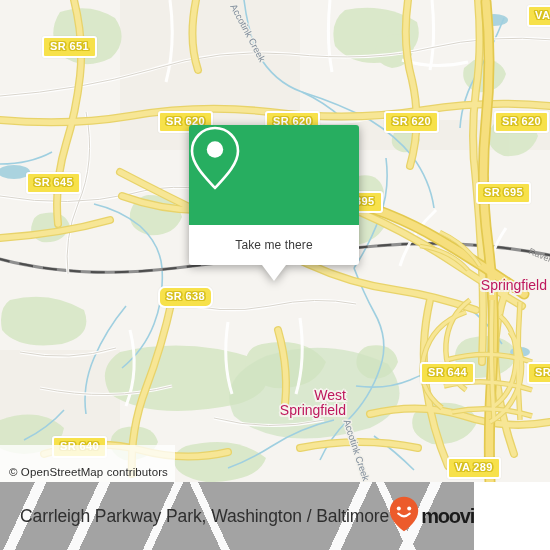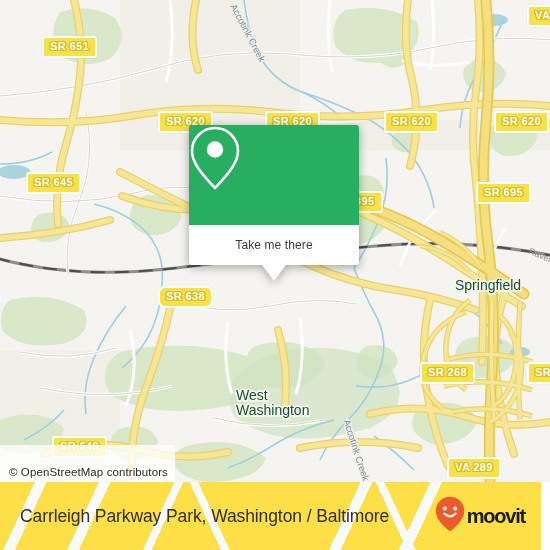--- a/index.html
+++ b/index.html
@@ -31,24 +31,24 @@
       -1.2px -1.2px 0 #d8c11f, 1.2px -1.2px 0 #d8c11f,
       -1.2px  1.2px 0 #d8c11f, 1.2px  1.2px 0 #d8c11f,
        0 -1.4px 0 #d8c11f, 0 1.4px 0 #d8c11f,
       -1.4px 0 0 #d8c11f, 1.4px 0 0 #d8c11f;
     box-shadow:0 0 0 1px rgba(0,0,0,.02);
   }
 
   
   .place{
     position:absolute;
-    color:#14532d;
+    color:#be185d;
     font-size:14px;
     line-height:15px;
-    text-align:left;
+    text-align:right;
     white-space:pre;
     text-shadow:
       -1.5px -1.5px 0 #f6f4ef, 1.5px -1.5px 0 #f6f4ef,
       -1.5px  1.5px 0 #f6f4ef, 1.5px  1.5px 0 #f6f4ef,
        0 -1.8px 0 #f6f4ef, 0 1.8px 0 #f6f4ef,
       -1.8px 0 0 #f6f4ef, 1.8px 0 0 #f6f4ef;
   }
   .waterlabel{
     position:absolute;
     color:#7f8c9b;
@@ -97,22 +97,22 @@
   .callout-tail{
     position:absolute;left:50%;top:140px;margin-left:-12px;
     width:0;height:0;
     border-left:12px solid transparent;
     border-right:12px solid transparent;
     border-top:16px solid #ffffff;
   }
 
   
   .footer{
-    position:absolute;left:0;bottom:0;width:541px;height:68px;
-    background:#fde047;
+    position:absolute;left:0;bottom:0;width:474px;height:68px;
+    background:#a3a3a3;
     display:flex;align-items:center;
     box-sizing:border-box;padding:0 16px 0 20px;
     overflow:hidden;
   }
   .footer::before{
     content:"";position:absolute;left:0;top:0;width:550px;height:68px;
     background:
       linear-gradient(115deg, transparent 0 6%, #fafafa 6% 8%, transparent 8% 17%, #fafafa 17% 19%, transparent 19% 30%, #fafafa 30% 31.5%, transparent 31.5% 62%, #fafafa 62% 64%, transparent 64% 74%, #fafafa 74% 76%, transparent 76%),
       linear-gradient(65deg, transparent 0 38%, #fafafa 38% 39.5%, transparent 39.5% 70%, #fafafa 70% 71.5%, transparent 71.5%);
     pointer-events:none;
@@ -313,30 +313,30 @@
         <div class="shield" style="left: 42px; top: 36px;">SR 651</div>
         <div class="shield" style="left: 527px; top: 5px;">VA</div>
         <div class="shield" style="left: 158px; top: 111px;">SR 620</div>
         <div class="shield" style="left: 265px; top: 111px;">SR 620</div>
         <div class="shield" style="left: 384px; top: 111px;">SR 620</div>
         <div class="shield" style="left: 494px; top: 111px;">SR 620</div>
         <div class="shield" style="left: 26px; top: 172px;">SR 645</div>
         <div class="shield" style="left: 476px; top: 182px;">SR 695</div>
         <div class="shield" style="left: 347px; top: 191px;">395</div>
         <div class="shield" style="left: 158px; top: 286px; border-radius: 7px;">SR 638</div>
-        <div class="shield" style="left: 420px; top: 362px;">SR 268</div>
+        <div class="shield" style="left: 420px; top: 362px;">SR 644</div>
         <div class="shield" style="left: 527px; top: 362px;">SR 6</div>
         <div class="shield" style="left: 52px; top: 436px;">SR 640</div>
         <div class="shield" style="left: 447px; top: 457px;">VA 289</div>
       </div>
 
     <div id="place-layer">
         <div class="place" style="left: 455px; top: 278px; width: 92px;">Springfield</div>
         <div class="place" style="left: 236px; top: 388px; width: 110px;">West
-Washington</div>
+Springfield</div>
       </div>
 
     <div id="water-layer">
         <div class="waterlabel" style="left: 238px; top: 2px; transform: rotate(62deg); transform-origin: left top;">Accotink Creek</div>
         <div class="waterlabel" style="left: 352px; top: 418px; transform: rotate(72deg); transform-origin: left top;">Accotink Creek</div>
       </div>
 
     <div id="edge-layer">
         <div class="edgelabel" style="left: 531px; top: 246px; transform: rotate(22deg); transform-origin: left top;">Ravens</div>
       </div>

